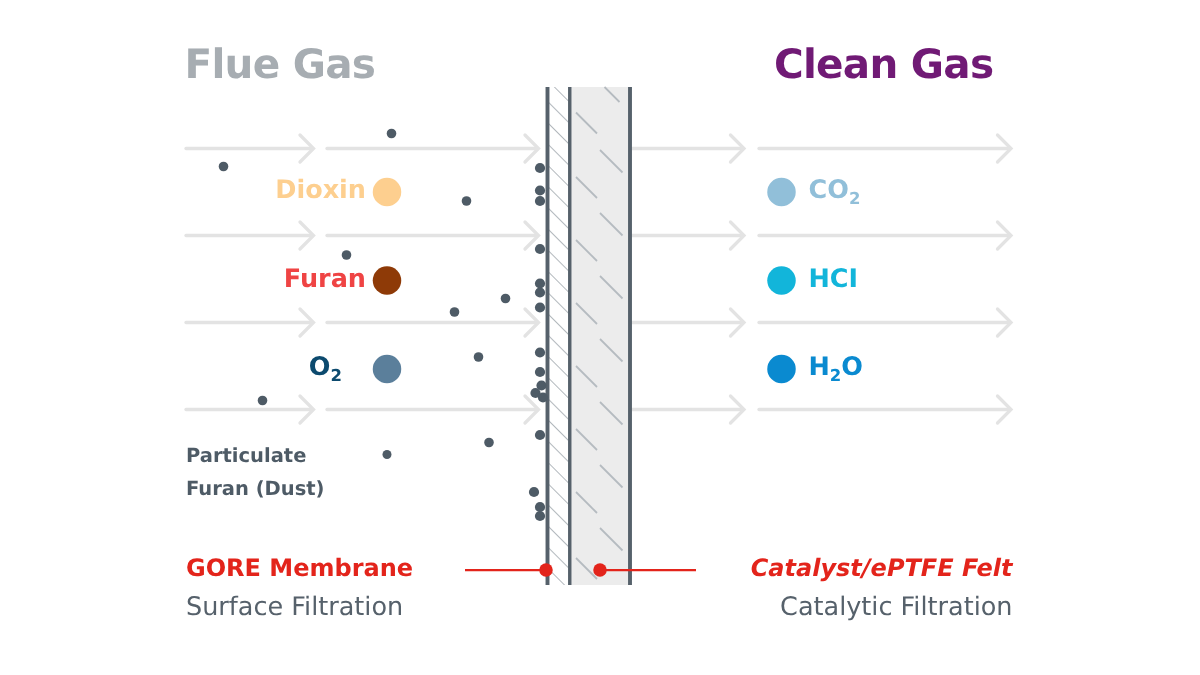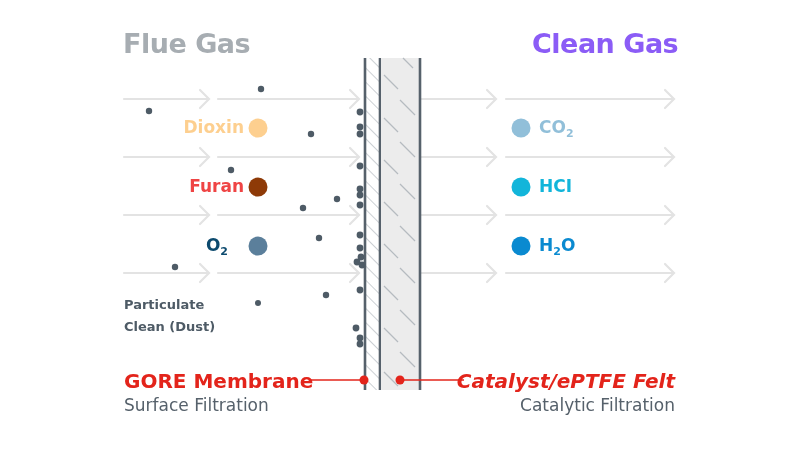--- a/index.html
+++ b/index.html
@@ -1,26 +1,26 @@
 <!DOCTYPE html>
 <html><head>
   <meta charset="utf-8">
   <style>
     html, body { margin: 0; padding: 0; background: #ffffff; }
     body { width: 800px; height: 450px; position: relative; overflow: hidden; font-family: "DejaVu Sans", sans-serif; }
     .stage { position: absolute; left: 0; top: 0; width: 800px; height: 334px; }
     svg.bg { position: absolute; left: 0; top: 0; }
     .title { position: absolute; font-weight: bold; font-size: 27px; letter-spacing: -0.5px; }
     .title-left { left: 123px; top: 28px; color: #a7adb2; }
-    .title-right { left: 532px; top: 28px; color: #8b5cf6; }
+    .title-right { left: 516px; top: 28px; color: #701a75; }
     .label { position: absolute; font-weight: bold; font-size: 17px; white-space: nowrap; text-align: center; }
     .lbl-right { text-align: right; }
     .sub { font-size: 11px; vertical-align: -4px; }
     .pm { position: absolute; left: 124px; top: 294px; font-weight: bold; font-size: 13px; line-height: 22px; color: #4e5b66; }
-    .callout-title { position: absolute; font-weight: bold; font-size: 20px; color: #e3241b; white-space: nowrap; }
+    .callout-title { position: absolute; font-weight: bold; font-size: 16px; color: #e3241b; white-space: nowrap; }
     .callout-sub { position: absolute; font-size: 17px; color: #56616b; white-space: nowrap; }
   </style>
 </head>
 <body>
 
 <div class="stage">
 
   <svg class="bg" width="800" height="450" viewBox="0 0 800 450">
     <defs>
       <pattern id="hatch" patternUnits="userSpaceOnUse" width="10" height="10" patternTransform="rotate(-45)">
@@ -162,21 +162,21 @@
 
   <div class="title title-left">Flue Gas</div>
   <div class="title title-right">Clean Gas</div>
 
   <div class="label lbl-right" style="right:556px; top:117px; color:#fdcf8f;">Dioxin</div>
   <div class="label lbl-right" style="right:556px; top:176px; color:#ef4444;">Furan</div>
   <div class="label lbl-right" style="right:572px; top:235px; color:#0c4a6e;"><span>O</span><span class="sub">2</span></div>
 
   <div class="pm">
     <div>Particulate</div>
-    <div>Clean (Dust)</div>
+    <div>Furan (Dust)</div>
   </div>
 
   <div class="label" style="left:539px; top:117px; color:#91bfd9;"><span>CO</span><span class="sub">2</span></div>
   <div class="label" style="left:539px; top:176px; color:#12b5da;">HCI</div>
   <div class="label" style="left:539px; top:235px; color:#0a8ad0;"><span>H</span><span class="sub">2</span><span>O</span></div>
 
   <div class="callout-title" style="left:124px; top:369px;">GORE Membrane</div>
   <div class="callout-sub" style="left:124px; top:395px;">Surface Filtration</div>
   <div class="callout-title" style="right:125px; top:369px;font-style:italic;">Catalyst/ePTFE Felt</div>
   <div class="callout-sub" style="right:125px; top:395px;">Catalytic Filtration</div>

